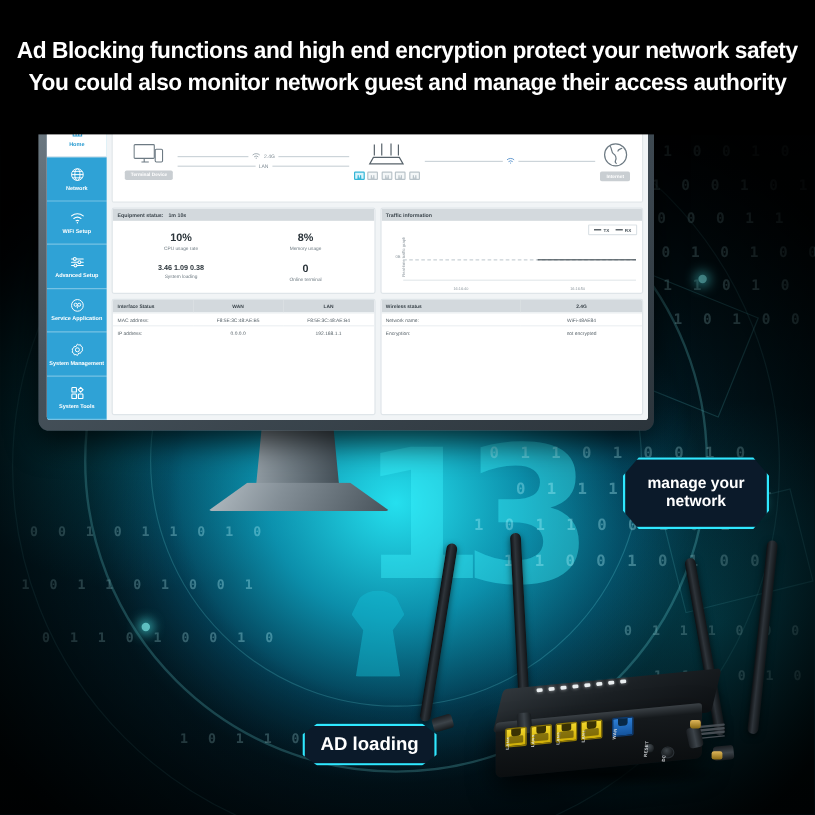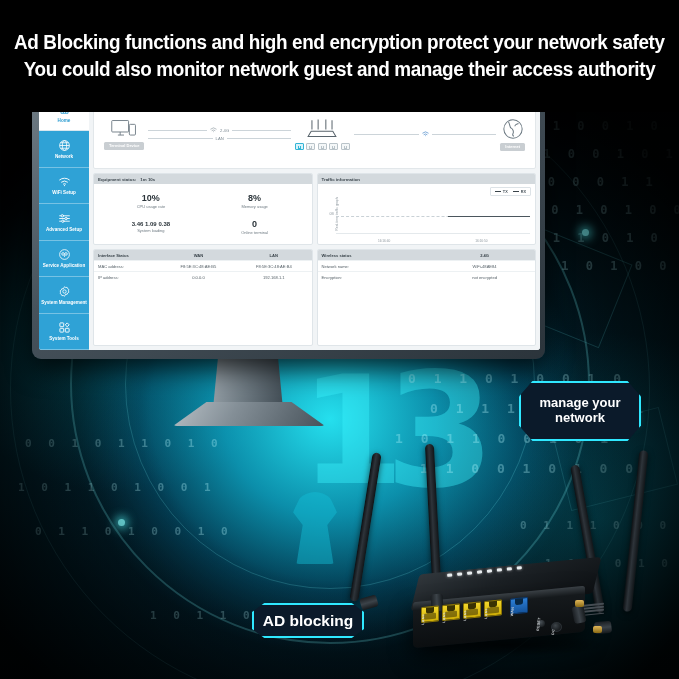--- a/index.html
+++ b/index.html
@@ -644,16 +644,16 @@
     <div class="ant-base" style="left:238px; top:152px; transform:rotate(-12deg);"></div>
     <div class="ant-base" style="left:262px; top:165px; transform:rotate(84deg);"></div>
     <div class="gold-ring" style="left:240px; top:146px;"></div>
     <div class="gold-ring" style="left:258px; top:172px;"></div>
   </div>
 
   <div class="callout co-manage">
     <span>manage your network</span>
   </div>
   <div class="callout co-ad">
-    <span>AD blocking</span>
+    <span>AD loading</span>
   </div>
 
 </div>
 
 </body></html>

